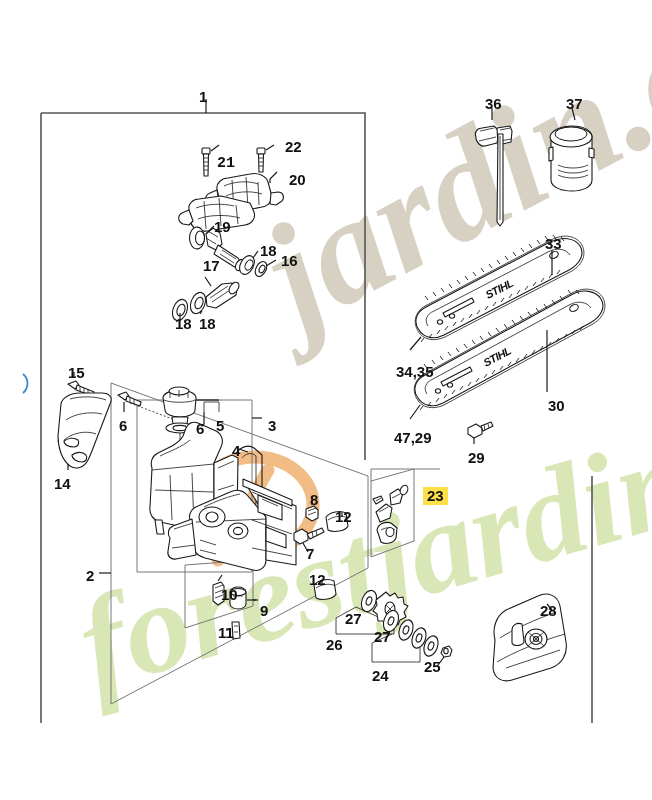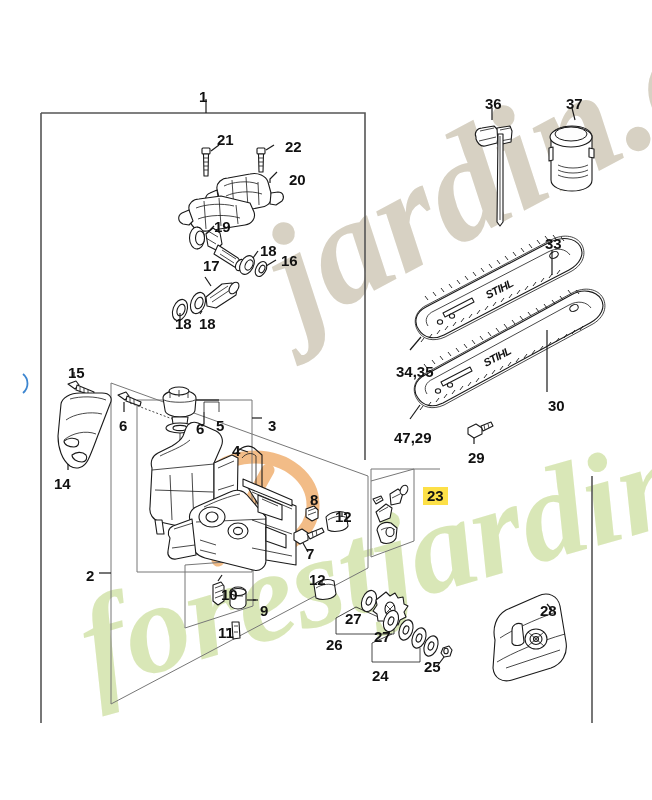--- a/index.html
+++ b/index.html
@@ -447,21 +447,21 @@
       <path class="lead" d="M474 438 L474 444"></path>
     </g>
 
     <g>
       <path d="M23 374 C29 379 29 388 23 393" fill="none" stroke="#3d86d0" stroke-width="1.8"></path>
     </g>
   </svg>
 
   <div id="callouts">
       <div class="callout" style="left: 199px; top: 89px;">1</div>
-      <div class="callout" style="left: 217px; top: 132px;">21</div>
+      <div class="callout" style="left: 217px; top: 156px; font-family: Liberation Mono, monospace;">21</div>
       <div class="callout" style="left: 272px; top: 139px; margin-left: 13px;">22</div>
       <div class="callout" style="left: 272px; top: 172px; padding-left: 17px;">20</div>
       <div class="callout" style="left: 214px; top: 219px;">19</div>
       <div class="callout" style="left: 260px; top: 243px;">18</div>
       <div class="callout" style="left: 281px; top: 253px;">16</div>
       <div class="callout" style="left: 203px; top: 258px;">17</div>
       <div class="callout" style="left: 175px; top: 316px;">18</div>
       <div class="callout" style="left: 199px; top: 316px;">18</div>
       <div class="callout" style="left: 68px; top: 365px;">15</div>
       <div class="callout" style="left: 119px; top: 418px;">6</div>

